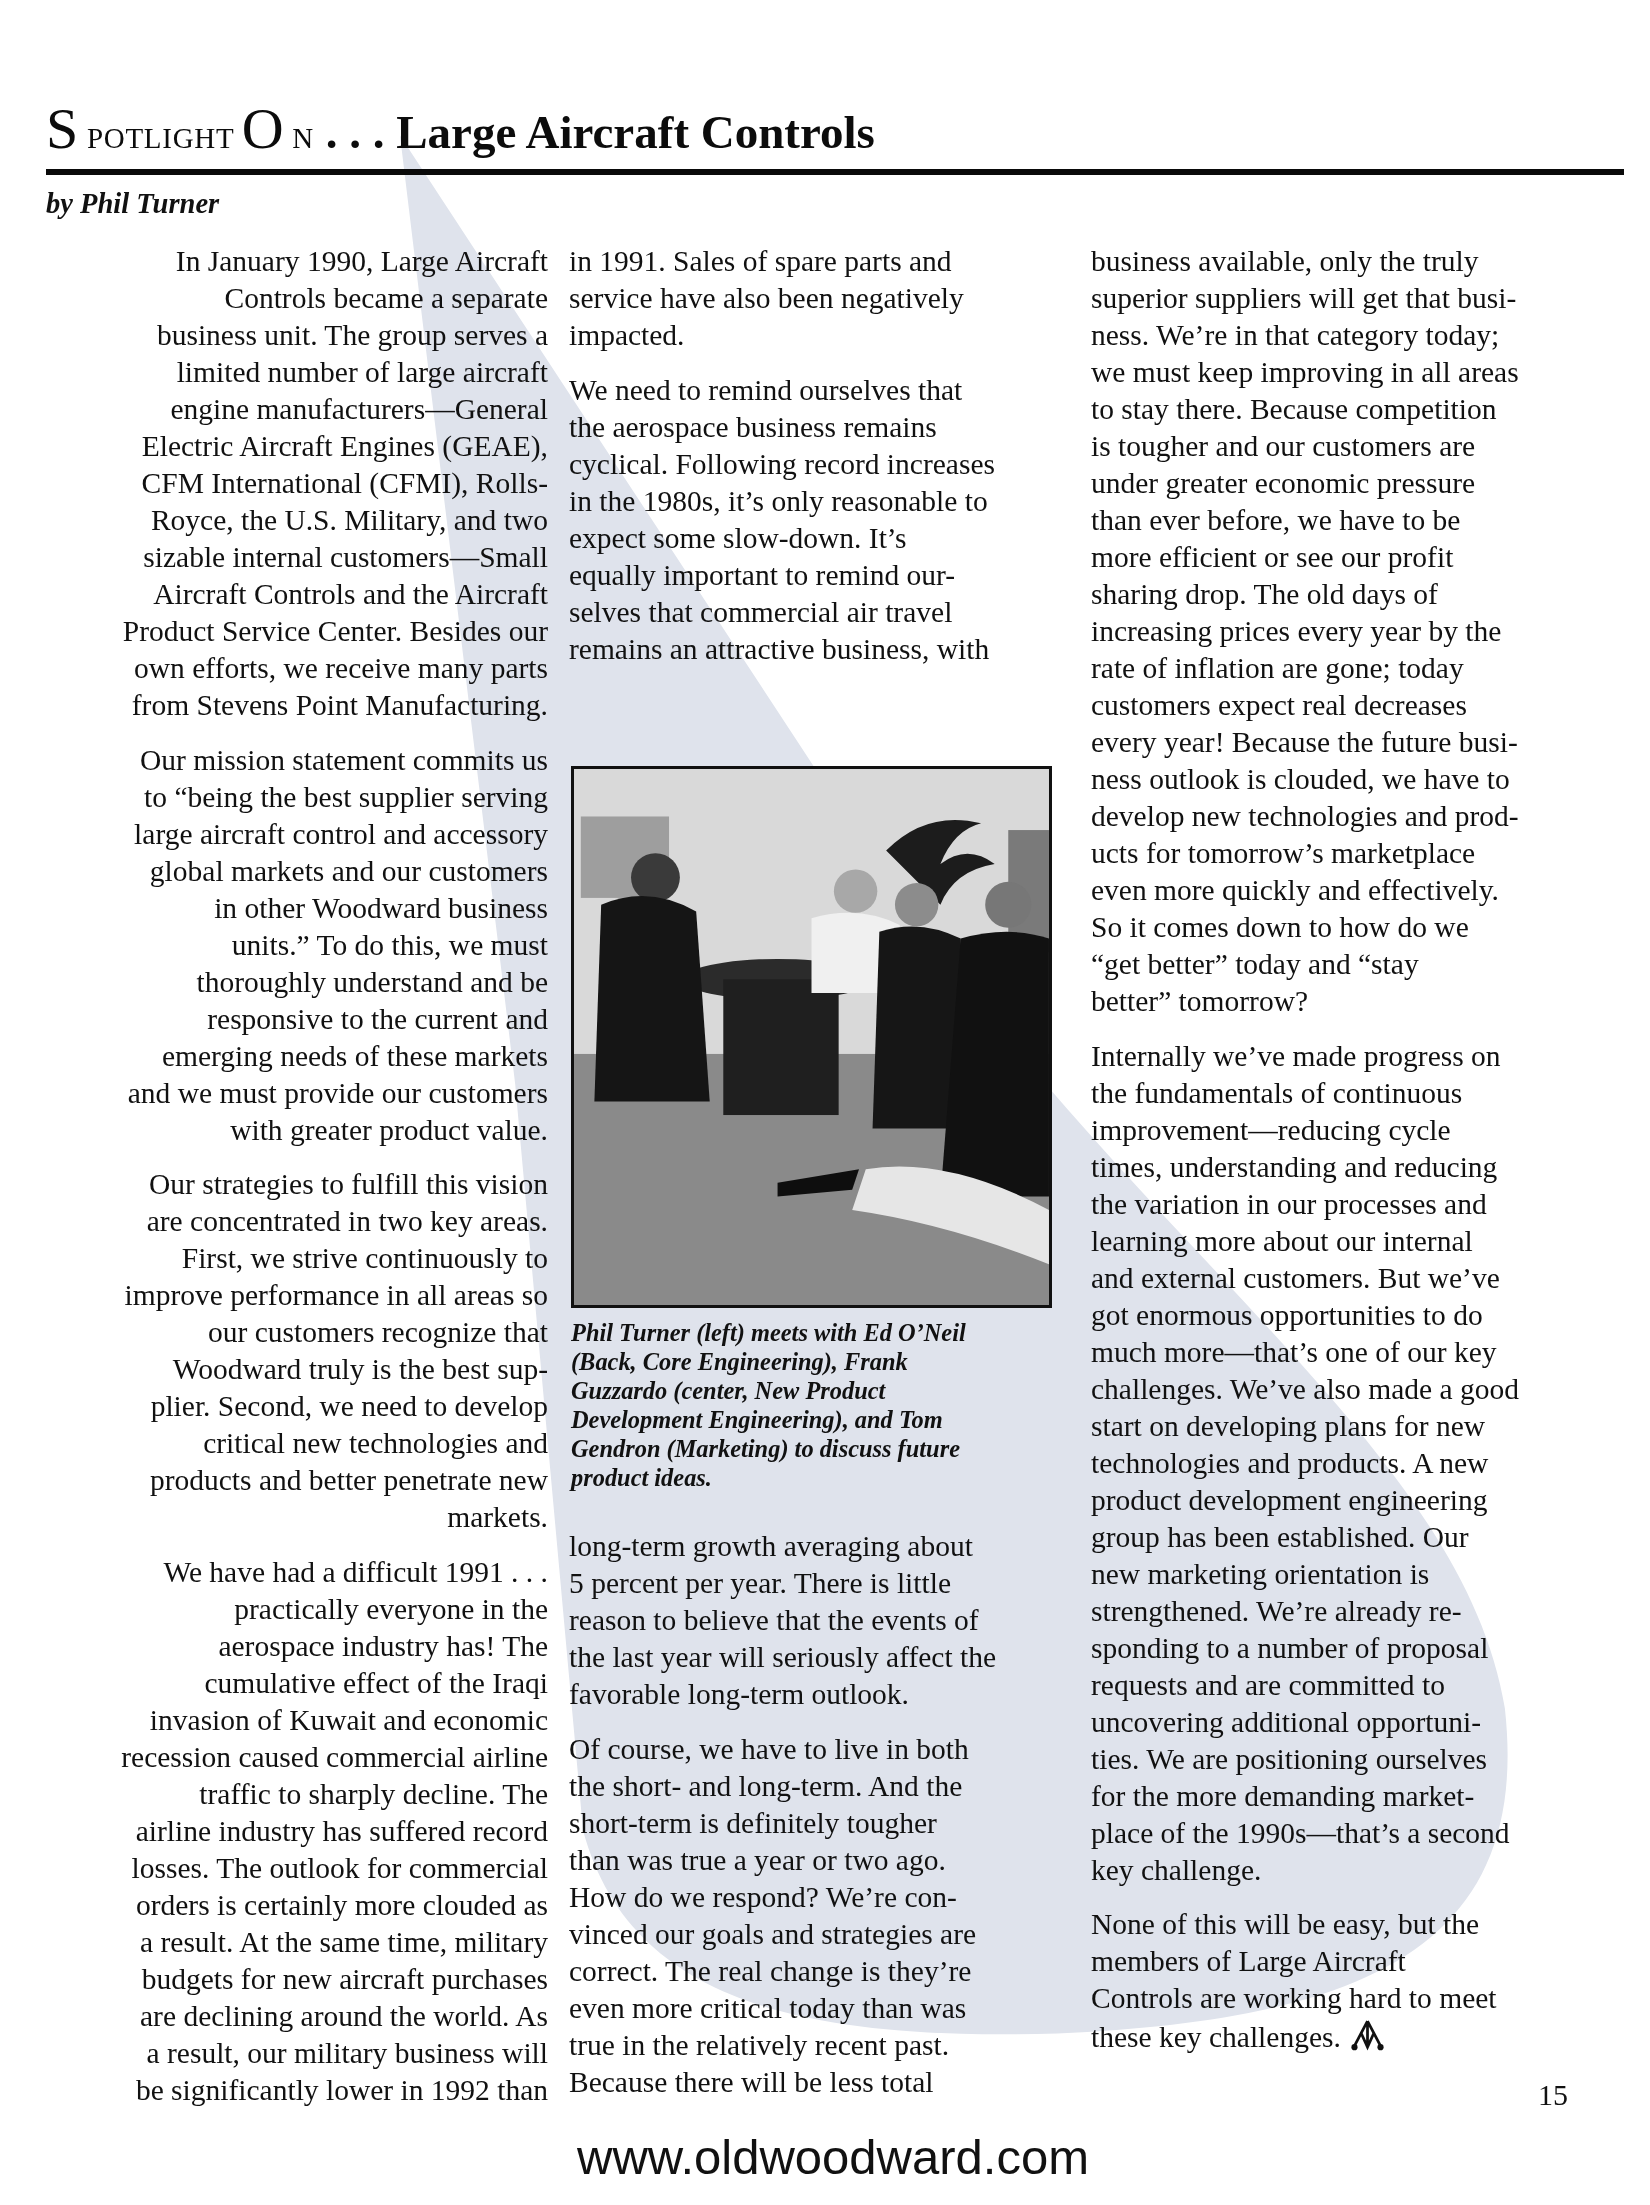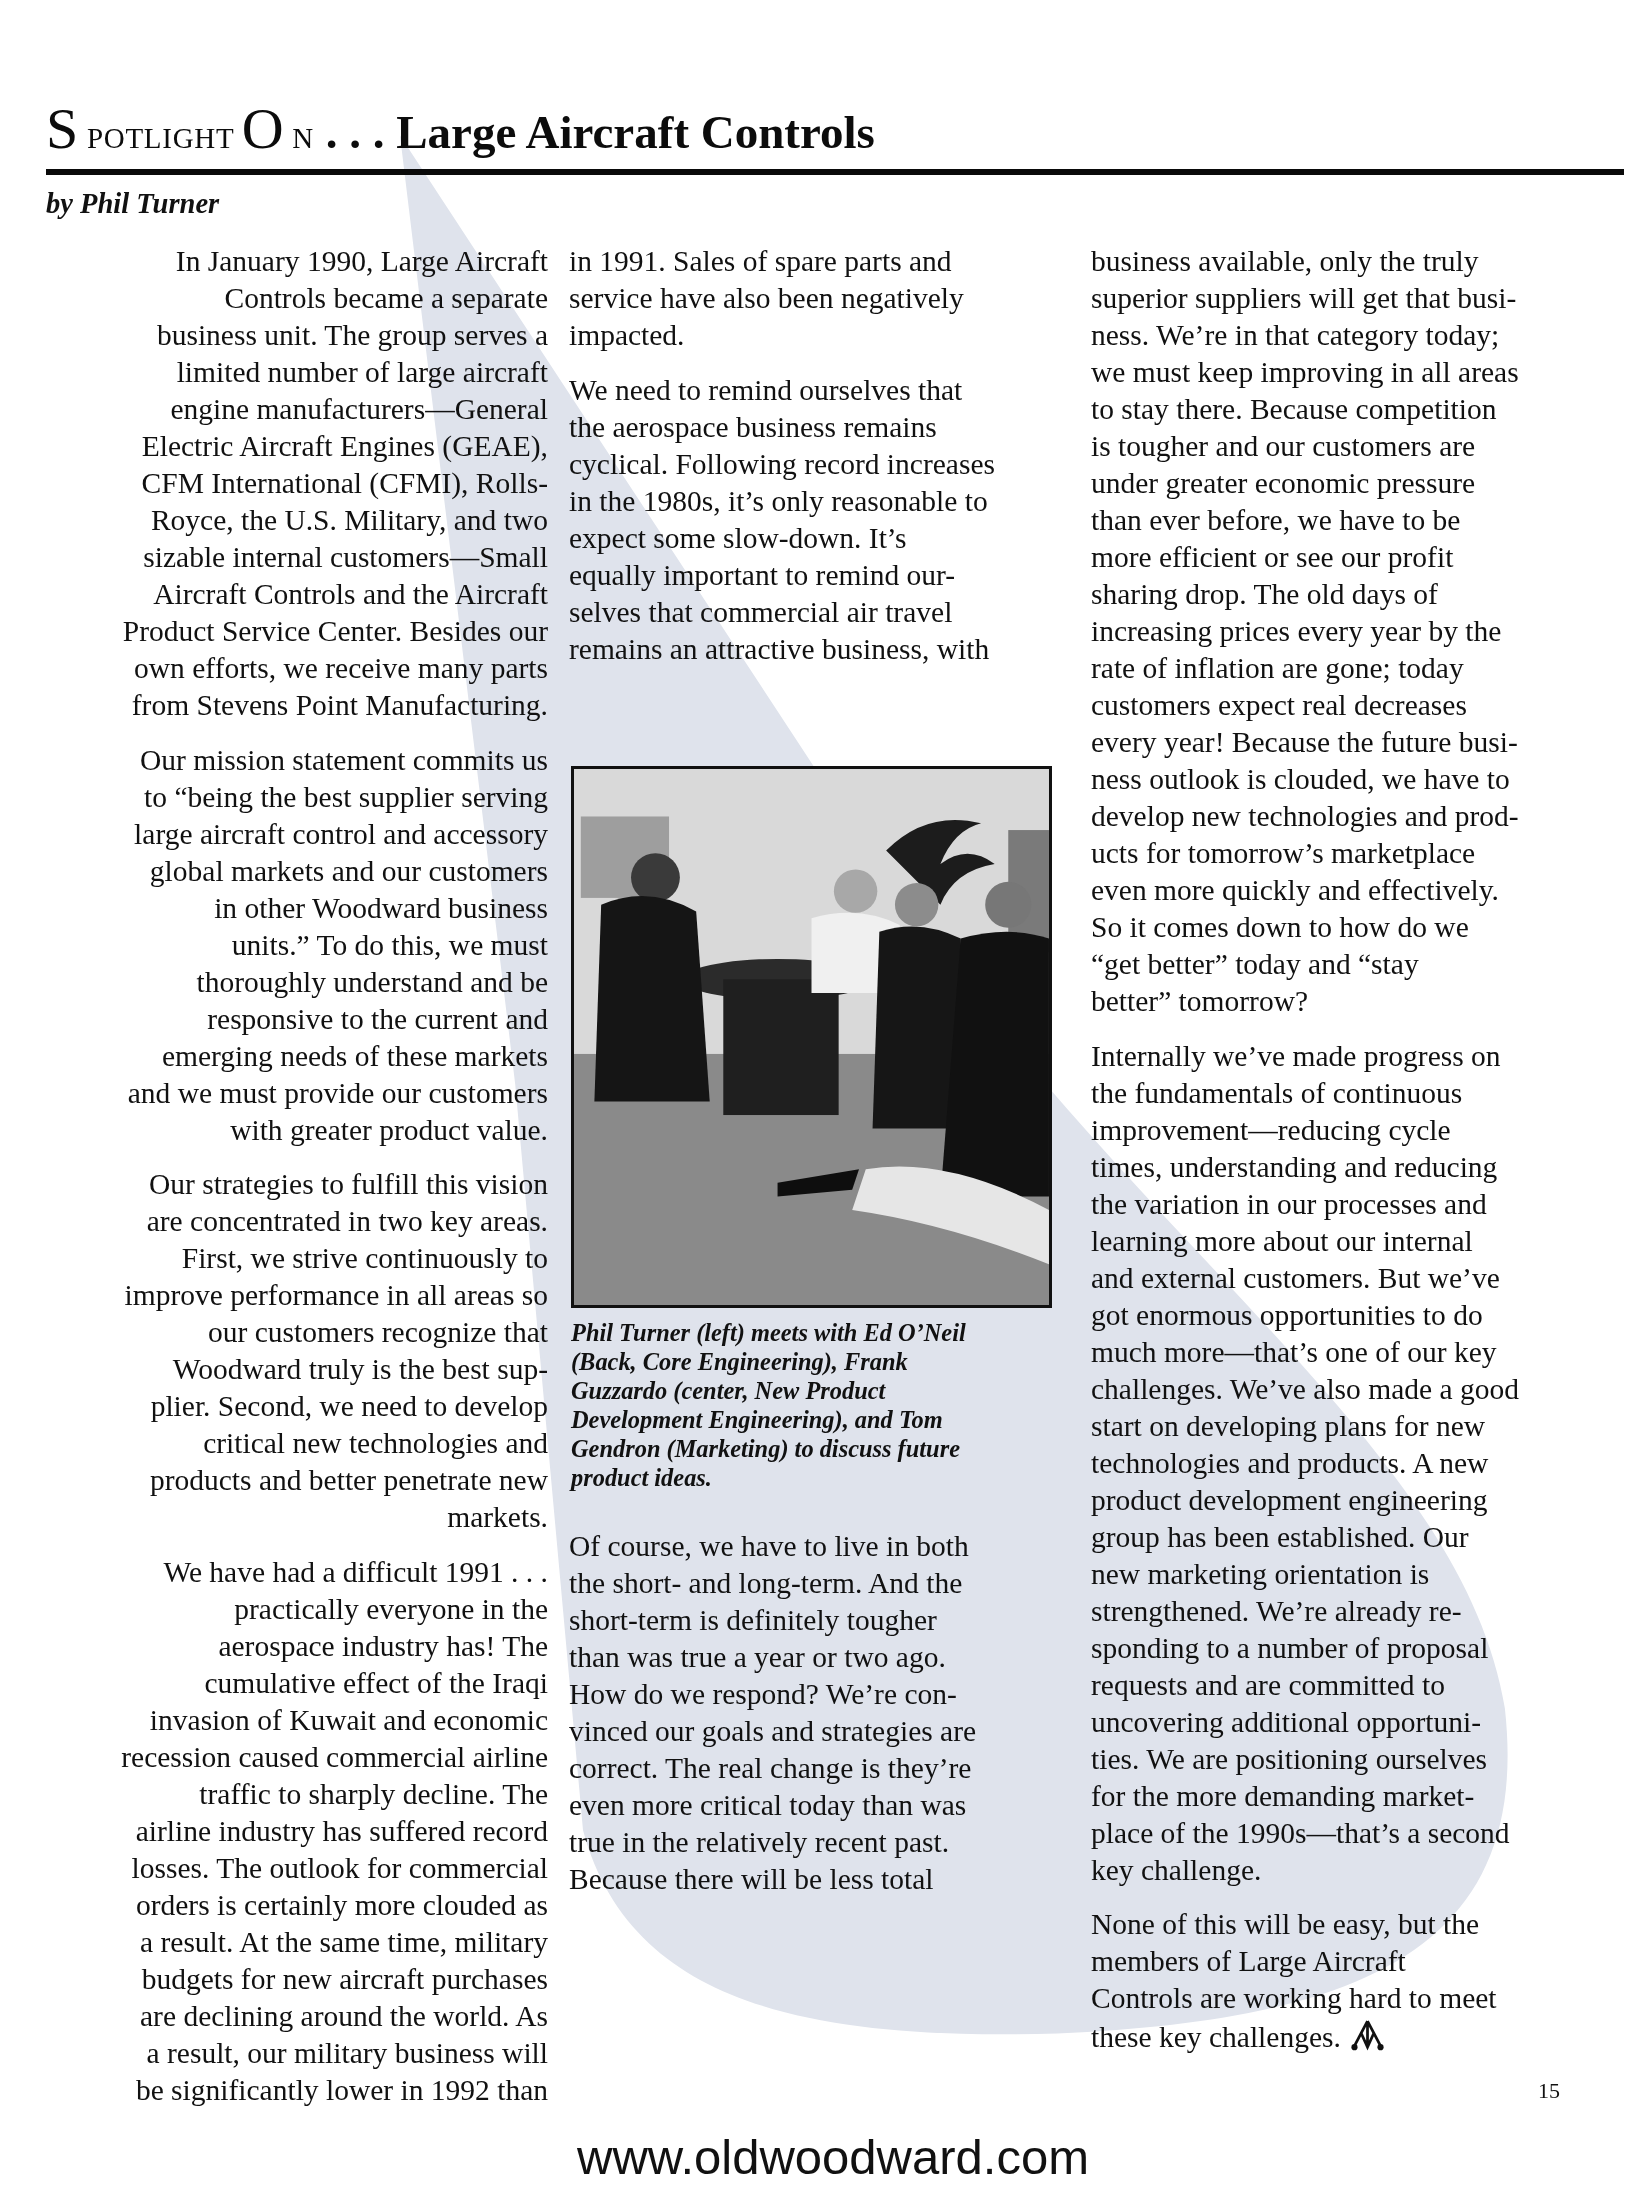--- a/index.html
+++ b/index.html
@@ -25,21 +25,21 @@
   .col2b { left:569px; top:1528px; width:488px; }
   .col3 { left:1091px; top:243px; width:502px; }
   .photo {
     left:571px; top:766px; width:475px; height:536px; border:3.4px solid #111;
     background:#777; overflow:hidden;
   }
   .caption {
     left:571px; top:1318px; width:475px; font-size:24.4px; line-height:29px;
     font-weight:bold; font-style:italic; white-space:pre-line;
   }
-  .pagenum { left:1538px; top:2078px; font-size:22px; }
+  .pagenum { left:1538px; top:2078px; font-size:30px; }
   .url {
     left:0; width:1650px; top:2129px; text-align:center;
     font-family:"Liberation Sans","DejaVu Sans",sans-serif; font-size:49px; color:#111;margin-left:8px;
   }
   .logo { display:inline-block; vertical-align:-6.8px; margin-left:8.1px; }
 </style>
 </head>
 <body>
 
 <svg id="beam" viewBox="0 0 2434 3253">
@@ -142,20 +142,25 @@
 </div>
 
 <div class="layer caption">Phil Turner (left) meets with Ed O’Neil
 (Back, Core Engineering), Frank
 Guzzardo (center, New Product
 Development Engineering), and Tom
 Gendron (Marketing) to discuss future
 product ideas.</div>
 
 <div class="layer col col2b">
+  <p>long-term growth averaging about
+5 percent per year. There is little
+reason to believe that the events of
+the last year will seriously affect the
+favorable long-term outlook.</p>
   <p>Of course, we have to live in both
 the short- and long-term. And the
 short-term is definitely tougher
 than was true a year or two ago.
 How do we respond? We’re con-
 vinced our goals and strategies are
 correct. The real change is they’re
 even more critical today than was
 true in the relatively recent past.
 Because there will be less total</p>

